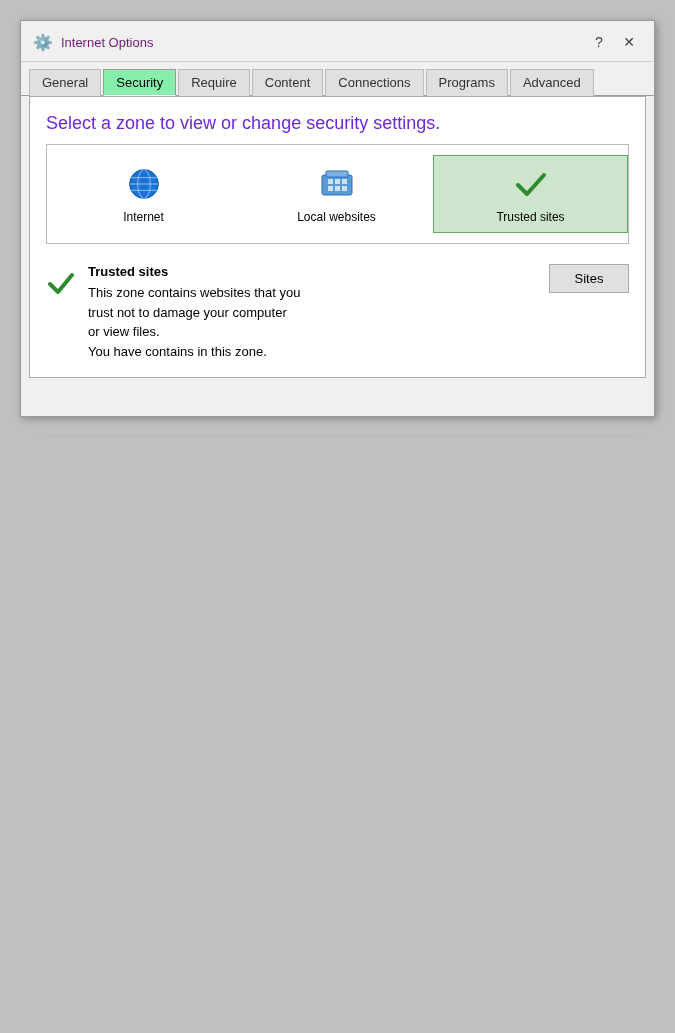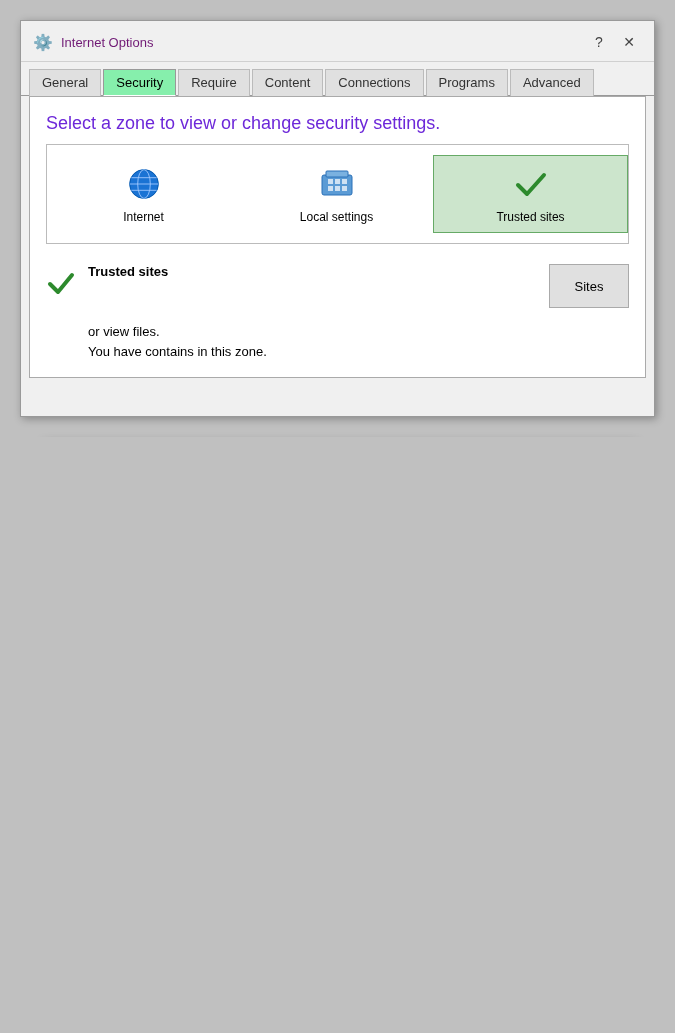--- a/index.html
+++ b/index.html
@@ -173,21 +173,21 @@
       color: #000;
     }
 
     .sites-btn {
       padding: 4px 16px;
       font-size: 13px;
       background: #e0e0e0;
       border: 1px solid #aaa;
       cursor: pointer;
       min-width: 80px;
-      height: 44px;
+      height: 29px;
       flex-shrink: 0;
     }
 
     
     .overlay {
       position: absolute;
       top: 420px;
       left: 20px;
       right: 20px;
       background: #f0f0f0;
@@ -393,21 +393,21 @@
             <rect x="4" y="10" width="30" height="20" rx="2" fill="#5b9bd5" stroke="#2a70b8" stroke-width="1"></rect>
             <rect x="8" y="6" width="22" height="6" rx="1" fill="#7ab1e0" stroke="#2a70b8" stroke-width="1"></rect>
             <rect x="10" y="14" width="5" height="5" fill="#fff" opacity="0.7"></rect>
             <rect x="17" y="14" width="5" height="5" fill="#fff" opacity="0.7"></rect>
             <rect x="24" y="14" width="5" height="5" fill="#fff" opacity="0.7"></rect>
             <rect x="10" y="21" width="5" height="5" fill="#fff" opacity="0.7"></rect>
             <rect x="17" y="21" width="5" height="5" fill="#fff" opacity="0.7"></rect>
             <rect x="24" y="21" width="5" height="5" fill="#fff" opacity="0.7"></rect>
           </svg>
         </div>
-        <span class="zone-label">Local settings</span>
+        <span class="zone-label">Local websites</span>
       </div>
 
       <div class="zone-item selected">
         <div class="zone-icon">
           <svg width="38" height="38" viewBox="0 0 38 38" xmlns="http://www.w3.org/2000/svg">
             <polyline points="6,20 15,29 32,10" fill="none" stroke="#2d8a2d" stroke-width="4" stroke-linecap="round" stroke-linejoin="round"></polyline>
           </svg>
         </div>
         <span class="zone-label">Trusted sites</span>
       </div>
@@ -416,22 +416,22 @@
 
     <div class="zone-desc">
       <div class="zone-check-icon">
         <svg width="30" height="30" viewBox="0 0 30 30">
           <polyline points="4,16 12,24 26,7" fill="none" stroke="#2d8a2d" stroke-width="4" stroke-linecap="round" stroke-linejoin="round"></polyline>
         </svg>
       </div>
       <div class="zone-desc-text">
         <div class="zone-desc-title">Trusted sites</div>
         <div class="zone-desc-body">
-          <br>
-          <br>
+          <span>This zone contains websites that you</span><br>
+          <span>trust not to damage your computer</span><br>
           <span>or view files.</span><br>
           <span>You have contains in this zone.</span>
         </div>
       </div>
       <button class="sites-btn">Sites</button>
     </div>
   </div>
 
   <div class="overlay">
     <div class="dialog-title-bar">

